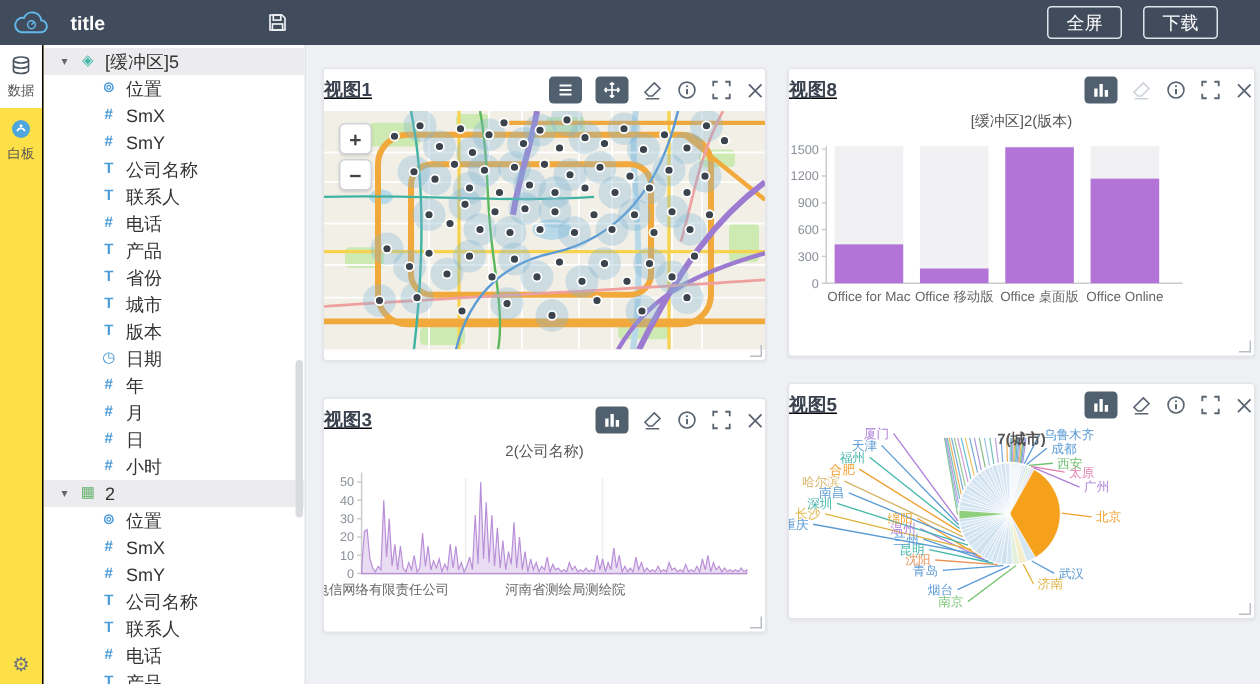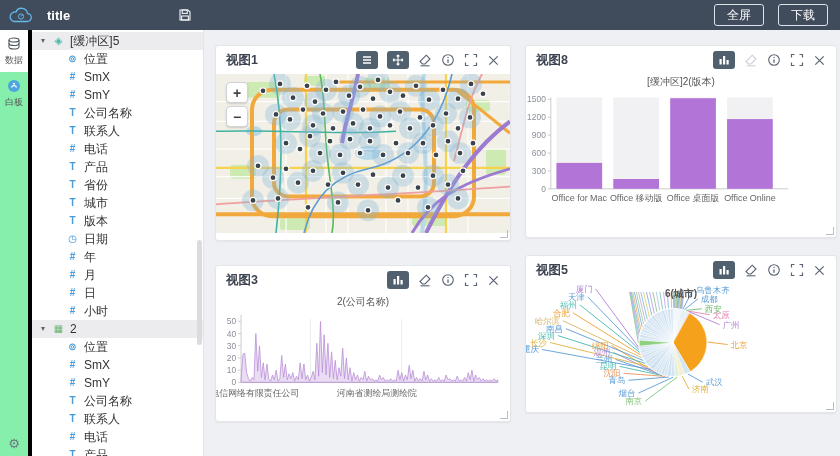--- a/index.html
+++ b/index.html
@@ -7,24 +7,24 @@
   .app{position:absolute;inset:0;}
   
   .topbar{position:absolute;top:0;left:0;right:0;height:30px;background:#404c5c;
     display:flex;align-items:center;z-index:5;}
   .logo{margin-left:8px;display:flex;align-items:center;}
   .tb-title{color:#fff;font-size:13px;font-weight:bold;margin-left:13px;}
   .tb-save{margin-left:108px;display:flex;align-items:center;cursor:pointer;}
   .tb-sp{flex:1;}
   .tb-btn{border:1px solid #dde3ea;color:#fff;font-size:12px;padding:2px 12px;
     border-radius:3px;margin-right:14px;background:transparent;line-height:16px;cursor:pointer;}
-  .tb-btn:last-child{margin-right:12px;}
+  .tb-btn:last-child{margin-right:28px;}
   
-  .rail{position:absolute;top:30px;left:0;width:28px;bottom:0;background:#86efac;
-    border-right:4px solid #000000;z-index:4;}
+  .rail{position:absolute;top:30px;left:0;width:28px;bottom:0;background:#fde047;
+    border-right:1px solid #000000;z-index:4;}
   .rail-item{width:28px;padding:7px 0 5px;text-align:center;font-size:9px;color:#555;cursor:pointer;}
   .rail-item.active{background:#fff;}
   .rail-item .ric{display:block;height:15px;margin-bottom:2px;}
   .rail-gear{position:absolute;bottom:5px;left:0;width:28px;text-align:center;
     color:#6e7680;font-size:13px;cursor:pointer;}
   
   .tree{position:absolute;top:30px;left:29px;width:175px;bottom:0;background:#fff;
     border-right:1px solid #e2e4e8;overflow:hidden;padding-top:2px;box-sizing:border-box;z-index:3;}
   .tree-row{height:18px;line-height:18px;font-size:12px;color:#333;display:flex;
     align-items:center;white-space:nowrap;cursor:pointer;}
@@ -35,21 +35,21 @@
   .tree-scroll{position:absolute;right:1px;top:210px;width:5px;height:105px;
     background:#d9dbdf;border-radius:3px;}
   
   .main{position:absolute;top:30px;left:204px;right:0;bottom:0;background:#eef0f3;}
   .card{position:absolute;background:#fff;border:1px solid #e3e5e9;border-radius:3px;
     box-shadow:0 1px 2px rgba(0,0,0,.05);box-sizing:border-box;}
   #card-view1{left:11px;top:15px;width:296px;height:196px;}
   #card-view8{left:321px;top:15px;width:312px;height:193px;}
   #card-view3{left:11px;top:235px;width:296px;height:157px;}
   #card-view5{left:321px;top:225px;width:312px;height:158px;}
-  .card-h{height:28px;display:flex;align-items:center;padding:0 10px;}
+  .card-h{height:28px;display:flex;align-items:center;padding:0 0;text-decoration:underline;}
   .card-title{font-size:12.5px;color:#3c4350;font-weight:600;}
   .tools{margin-left:auto;display:flex;align-items:center;gap:9px;}
   .tool{color:#5a6472;display:flex;align-items:center;cursor:pointer;}
   .tool.filled{background:#51606f;border-radius:3px;padding:3px 5px;color:#fff;}
   .tool.disabled{color:#ccd2da;}
   .chart-title{text-align:center;font-size:10px;color:#555;height:15px;line-height:15px;}
   svg.chart{display:block;}
   svg text{font-family:"Liberation Sans","DejaVu Sans",sans-serif;}
   .map-body{position:absolute;top:28px;left:0;right:0;bottom:7px;overflow:hidden;background:#f2efe7;}
   .map-body > svg{display:block;width:100%;height:100%;}
@@ -771,18 +771,18 @@
             <text x="13" y="69" text-anchor="end" font-size="8.5" fill="#5b9bd5">重庆</text>
             <text x="21" y="62" text-anchor="end" font-size="8.5" fill="#e0b23f">长沙</text>
             <text x="29" y="55" text-anchor="end" font-size="8.5" fill="#45b8ac">深圳</text>
             <text x="37" y="48" text-anchor="end" font-size="8.5" fill="#5b9bd5">南昌</text>
             <text x="34" y="40" text-anchor="end" font-size="8.5" fill="#d8b465">哈尔滨</text>
             <text x="44" y="32" text-anchor="end" font-size="8.5" fill="#f0a02e">合肥</text>
             <text x="51" y="24" text-anchor="end" font-size="8.5" fill="#45b8ac">福州</text>
             <text x="59" y="16" text-anchor="end" font-size="8.5" fill="#5b9bd5">天津</text>
             <text x="67" y="8" text-anchor="end" font-size="8.5" fill="#b07fd9">厦门</text>
           </svg>
-          <div class="pie-title chart-title">6(城市)</div>
+          <div class="pie-title chart-title">7(城市)</div>
         </div>
         <div class="rsz"></div>
       </div>
     </div>
 </div>
 
 </body></html>

